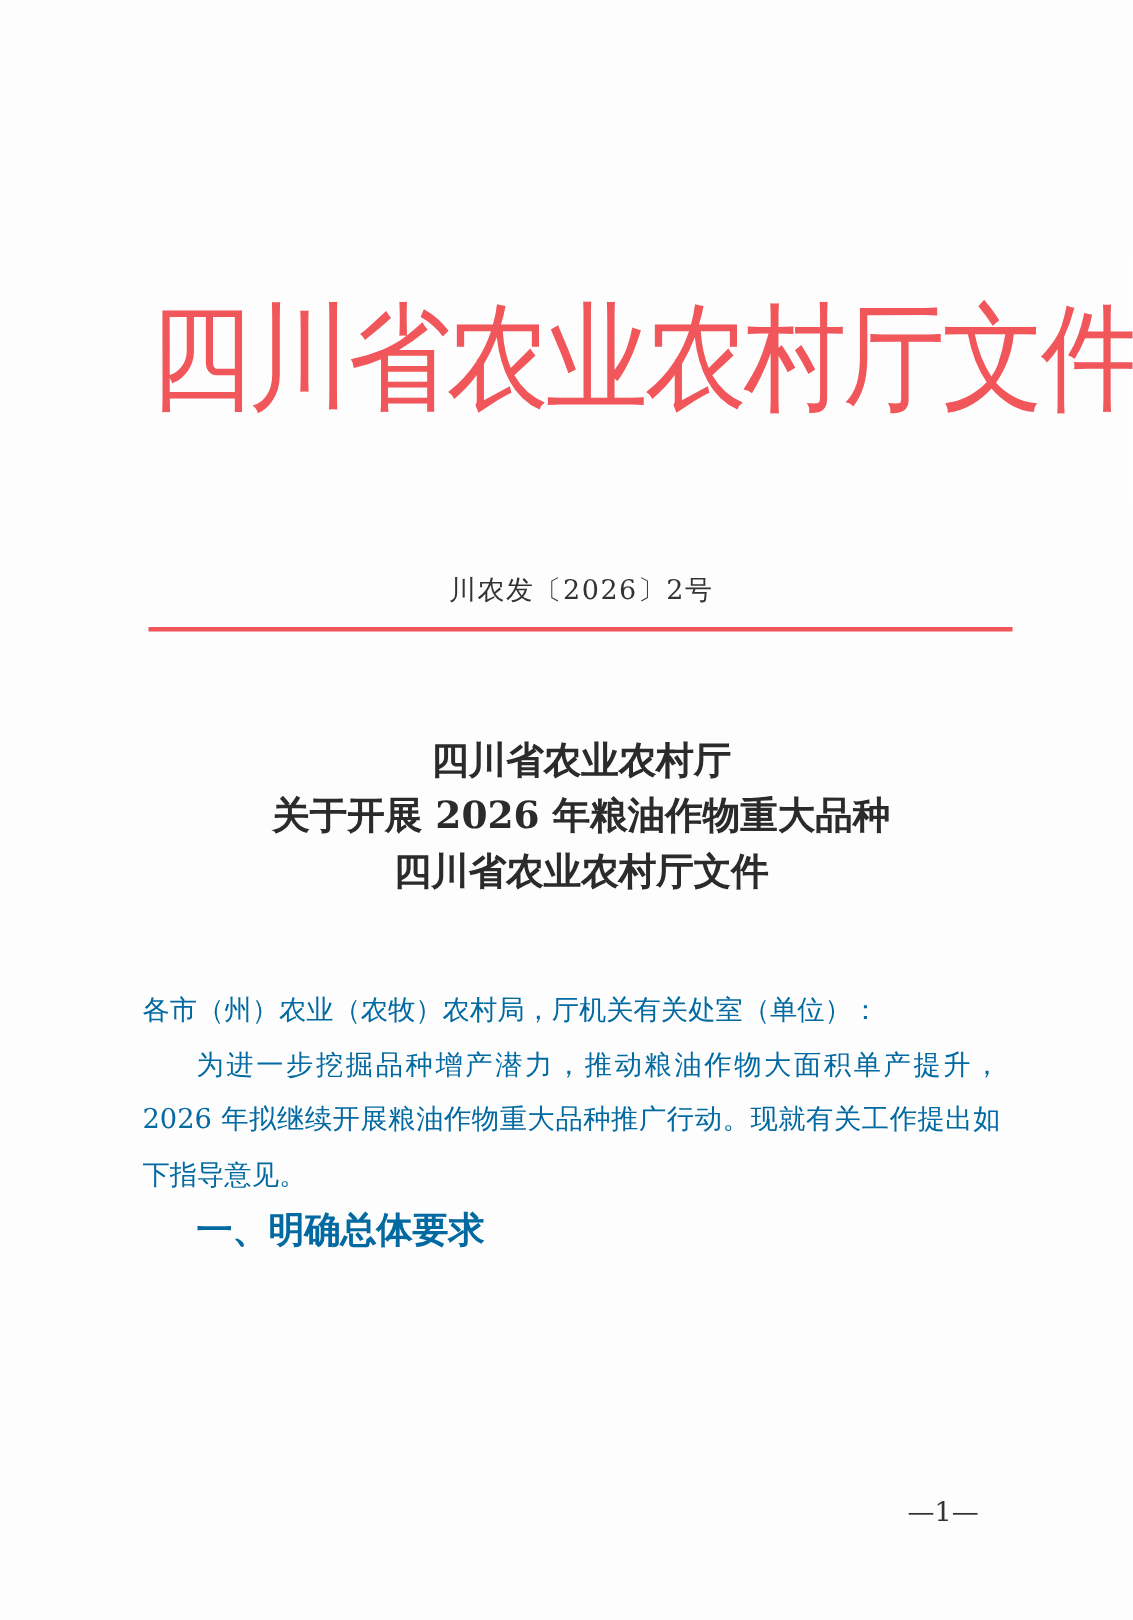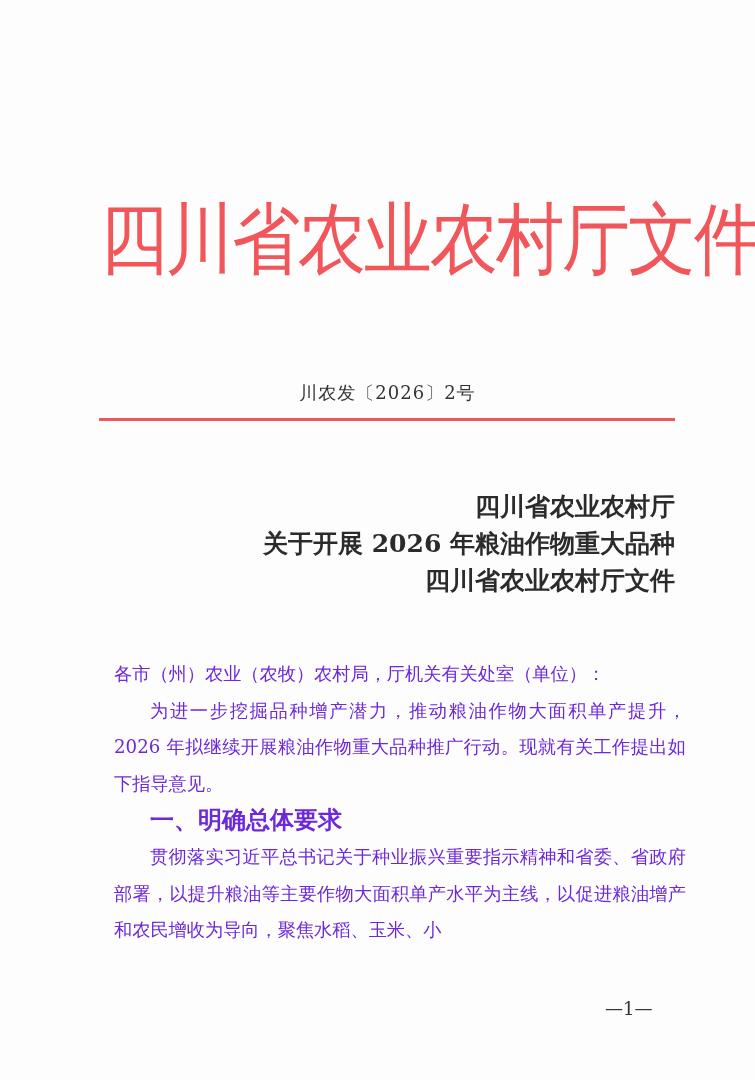--- a/index.html
+++ b/index.html
@@ -60,29 +60,29 @@
       position: absolute;
       left: 100px;
       width: 575px;
       top: 488px;
       text-align: center;
       font-size: 25px;
       font-weight: bold;
       line-height: 37px;
       color: #2b2b2b;
     }
-    .title div { white-space: nowrap; text-align: right; }
+    .title div { white-space: nowrap; }
     .body-text {
       position: absolute;
-      left: 114px;
+      left: 95px;
       width: 572px;
       top: 656px;
       font-size: 18.2px;
       line-height: 36.6px;
-      color: #6d28d9;
+      color: #0369a1;
     }
     .body-text p {
       margin: 0;
       text-align: justify;
       text-align-last: left;
     }
     .indent { text-indent: 36px; }
     .section-heading {
       font-family: "DejaVu Sans", "Liberation Sans", sans-serif;
       font-weight: bold;
@@ -111,18 +111,17 @@
   <div class="title">
     <div>四川省农业农村厅</div>
     <div>关于开展 2026 年粮油作物重大品种</div>
     <div>四川省农业农村厅文件</div>
   </div>
 
   <div class="body-text">
     <p>各市（州）农业（农牧）农村局，厅机关有关处室（单位）：</p>
     <p class="indent">为进一步挖掘品种增产潜力，推动粮油作物大面积单产提升，2026 年拟继续开展粮油作物重大品种推广行动。现就有关工作提出如下指导意见。</p>
     <p class="section-heading">一、明确总体要求</p>
-    <p class="indent">贯彻落实习近平总书记关于种业振兴重要指示精神和省委、省政府部署，以提升粮油等主要作物大面积单产水平为主线，以促进粮油增产和农民增收为导向，聚焦水稻、玉米、小</p>
   </div>
 
   <div class="page-number">—1—</div>
 
 </div>
 
 </body></html>

